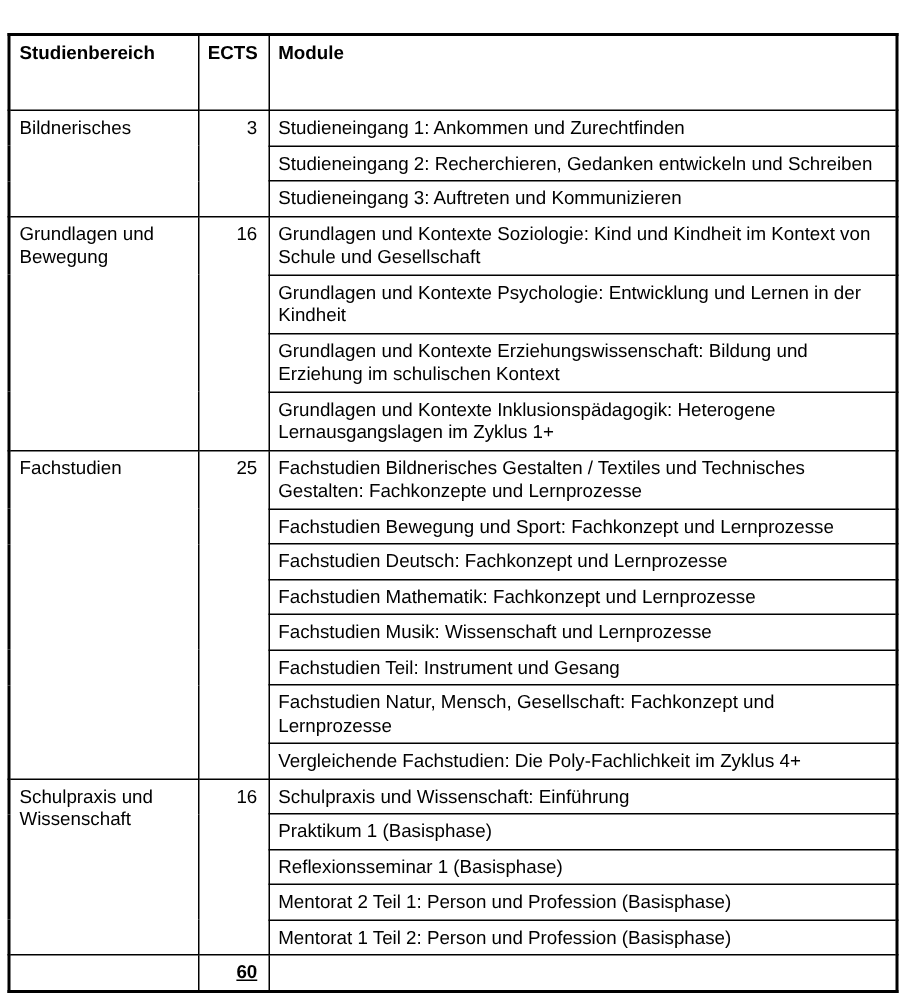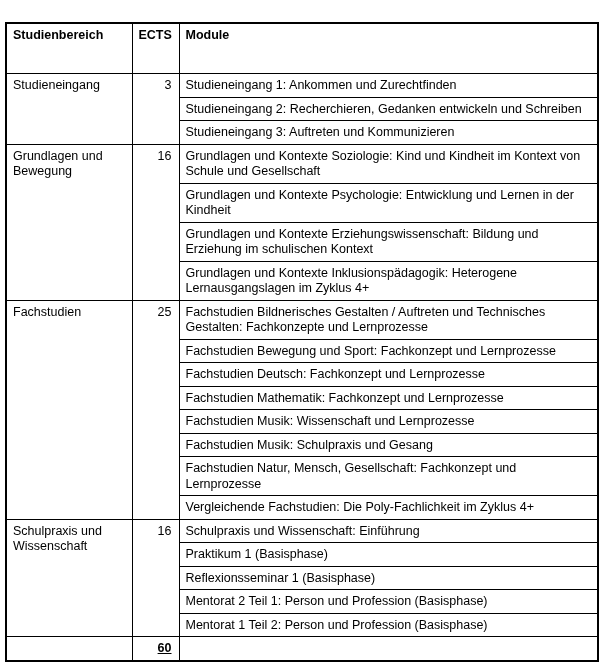--- a/index.html
+++ b/index.html
@@ -63,21 +63,21 @@
     </colgroup>
 
     <tbody>
         <tr>
       <th>Studienbereich</th>
       <th>ECTS</th>
       <th>Module</th>
     </tr>
 
     <tr>
-      <td rowspan="3">Studieneingang</td>
+      <td rowspan="3">Bildnerisches</td>
       <td rowspan="3" class="ects">3</td>
       <td>Studieneingang 1: Ankommen und Zurechtfinden</td>
     </tr>
     <tr>
       <td>Studieneingang 2: Recherchieren, Gedanken entwickeln und Schreiben</td>
     </tr>
     <tr>
       <td>Studieneingang 3: Auftreten und Kommunizieren</td>
     </tr>
 
@@ -86,42 +86,42 @@
       <td rowspan="4" class="ects">16</td>
       <td>Grundlagen und Kontexte Soziologie: Kind und Kindheit im Kontext von Schule und Gesellschaft</td>
     </tr>
     <tr>
       <td>Grundlagen und Kontexte Psychologie: Entwicklung und Lernen in der Kindheit</td>
     </tr>
     <tr>
       <td>Grundlagen und Kontexte Erziehungswissenschaft: Bildung und Erziehung im schulischen Kontext</td>
     </tr>
     <tr>
-      <td>Grundlagen und Kontexte Inklusionspädagogik: Heterogene Lernausgangslagen im Zyklus 4+</td>
+      <td>Grundlagen und Kontexte Inklusionspädagogik: Heterogene Lernausgangslagen im Zyklus 1+</td>
     </tr>
 
     <tr>
       <td rowspan="8">Fachstudien</td>
       <td rowspan="8" class="ects">25</td>
-      <td>Fachstudien Bildnerisches Gestalten / Auftreten und Technisches Gestalten: Fachkonzepte und Lernprozesse</td>
+      <td>Fachstudien Bildnerisches Gestalten / Textiles und Technisches Gestalten: Fachkonzepte und Lernprozesse</td>
     </tr>
     <tr>
       <td>Fachstudien Bewegung und Sport: Fachkonzept und Lernprozesse</td>
     </tr>
     <tr>
       <td>Fachstudien Deutsch: Fachkonzept und Lernprozesse</td>
     </tr>
     <tr>
       <td>Fachstudien Mathematik: Fachkonzept und Lernprozesse</td>
     </tr>
     <tr>
       <td>Fachstudien Musik: Wissenschaft und Lernprozesse</td>
     </tr>
     <tr>
-      <td>Fachstudien Musik: Schulpraxis und Gesang</td>
+      <td>Fachstudien Teil: Instrument und Gesang</td>
     </tr>
     <tr>
       <td>Fachstudien Natur, Mensch, Gesellschaft: Fachkonzept und Lernprozesse</td>
     </tr>
     <tr>
       <td>Vergleichende Fachstudien: Die Poly-Fachlichkeit im Zyklus 4+</td>
     </tr>
 
     <tr>
       <td rowspan="5">Schulpraxis und Wissenschaft</td>

